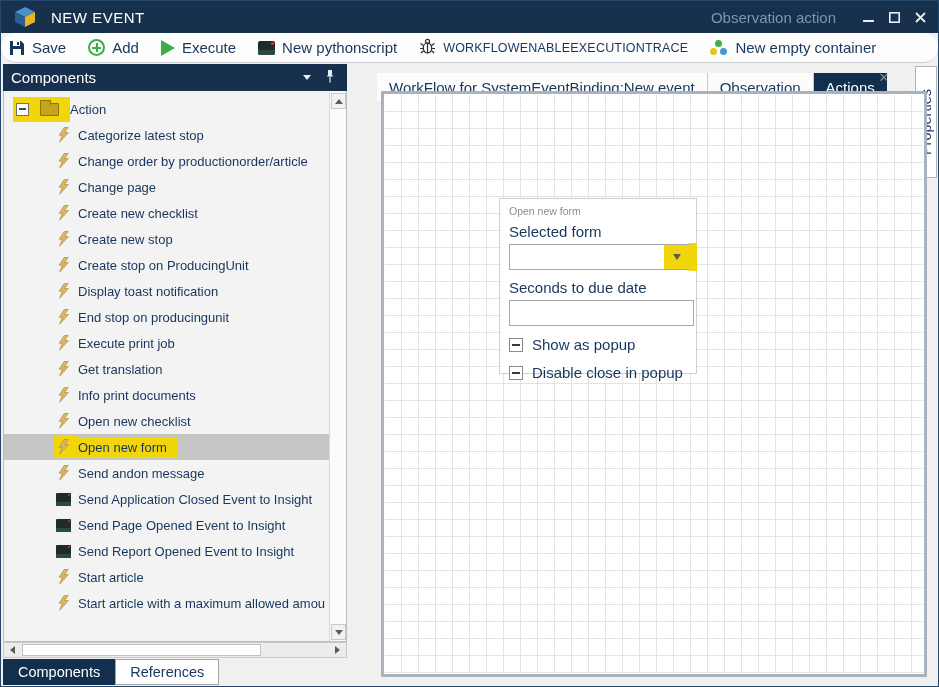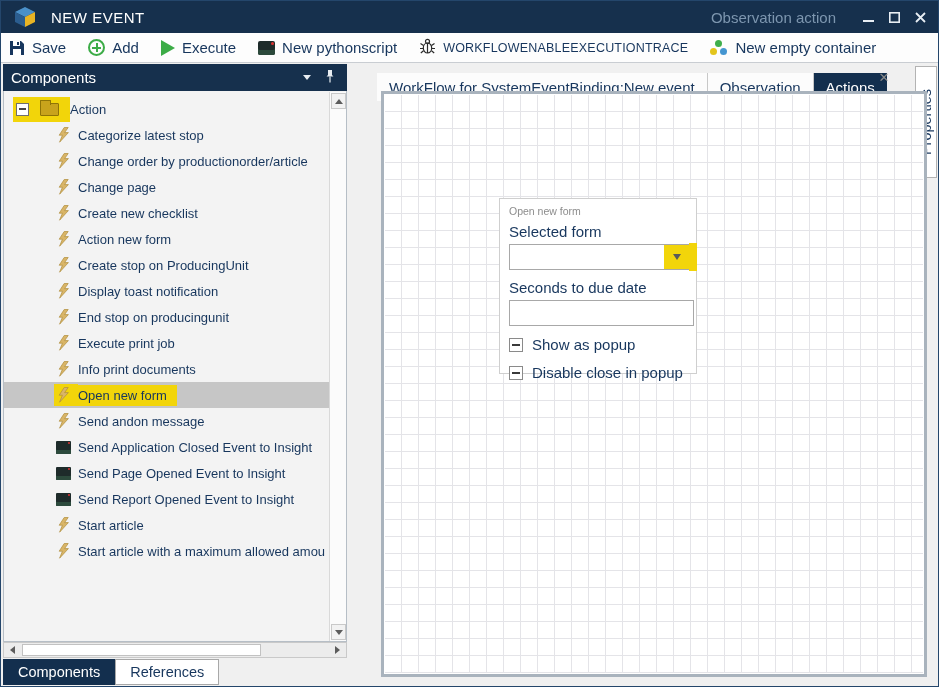--- a/index.html
+++ b/index.html
@@ -9,21 +9,21 @@
 
   
   .titlebar { position:absolute; left:0; top:0; width:100%; height:32px; background:#16304d; display:flex; align-items:center; }
   .app-logo { width:24px; height:24px; margin-left:12px; position:relative; }
   .title-text { color:#ffffff; font-size:15px; letter-spacing:.5px; margin-left:14px; font-weight:400; }
   .title-sub { color:#7d96af; font-size:15px; margin-left:auto; margin-right:26px; }
   .win-btns { display:flex; gap:14px; margin-right:12px; align-items:center; }
   .win-btn { width:12px; height:12px; display:inline-flex; align-items:center; justify-content:center; cursor:pointer; }
 
   
-  .toolbar { position:absolute; left:0; top:32px; width:100%; height:30px; background:#fdfdfd; border-bottom:1px solid #c9cdd2; display:flex; align-items:center; padding-left:8px; gap:22px; }
+  .toolbar { position:absolute; left:0; top:32px; width:100%; height:30px; background:#fdfdfd; border-bottom:1px solid #c9cdd2; display:flex; align-items:center; padding-left:8px; gap:22px;border-radius:15px; }
   .tb-item { display:inline-flex; align-items:center; gap:7px; cursor:pointer; color:#17365d; white-space:nowrap; }
   .tb-item .lbl { font-size:15px; }
   .tb-item.small .lbl { font-size:12.5px; letter-spacing:.2px; }
 
   .icon-save { width:16px; height:16px; }
   .icon-add { width:17px; height:17px; border:2px solid #3cac47; border-radius:50%; position:relative; }
   .icon-add::before, .icon-add::after { content:""; position:absolute; background:#3cac47; }
   .icon-add::before { left:50%; top:2px; bottom:2px; width:2px; margin-left:-1px; }
   .icon-add::after { top:50%; left:2px; right:2px; height:2px; margin-top:-1px; }
   .icon-play { width:0; height:0; border-left:14px solid #3cac47; border-top:8px solid transparent; border-bottom:8px solid transparent; }
@@ -275,21 +275,21 @@
           <span class="lead">
 
             <span class="tree-iconwrap">
               <span class="tree-icon">
                 <svg width="15" height="16" viewBox="0 0 15 16">
                   <path d="M8.2 0.5 L3.2 8.2 L6.4 8.2 L3.6 15.2 L12.4 5.6 L8.6 5.6 L12.2 0.5 Z" fill="#d9b567" stroke="#af8c3a" stroke-width="0.7"></path>
                 </svg>
               </span>
             </span>
           </span>
-          <span class="tree-label">Action new form</span>
+          <span class="tree-label">Create new stop</span>
         </div>
 
         <div class="tree-row ic-bolt indent-1">
           <span class="lead">
 
             <span class="tree-iconwrap">
               <span class="tree-icon">
                 <svg width="15" height="16" viewBox="0 0 15 16">
                   <path d="M8.2 0.5 L3.2 8.2 L6.4 8.2 L3.6 15.2 L12.4 5.6 L8.6 5.6 L12.2 0.5 Z" fill="#d9b567" stroke="#af8c3a" stroke-width="0.7"></path>
                 </svg>
@@ -334,35 +334,61 @@
               <span class="tree-icon">
                 <svg width="15" height="16" viewBox="0 0 15 16">
                   <path d="M8.2 0.5 L3.2 8.2 L6.4 8.2 L3.6 15.2 L12.4 5.6 L8.6 5.6 L12.2 0.5 Z" fill="#d9b567" stroke="#af8c3a" stroke-width="0.7"></path>
                 </svg>
               </span>
             </span>
           </span>
           <span class="tree-label">Execute print job</span>
         </div>
 
+        <div class="tree-row ic-bolt indent-1">
+          <span class="lead">
+
+            <span class="tree-iconwrap">
+              <span class="tree-icon">
+                <svg width="15" height="16" viewBox="0 0 15 16">
+                  <path d="M8.2 0.5 L3.2 8.2 L6.4 8.2 L3.6 15.2 L12.4 5.6 L8.6 5.6 L12.2 0.5 Z" fill="#d9b567" stroke="#af8c3a" stroke-width="0.7"></path>
+                </svg>
+              </span>
+            </span>
+          </span>
+          <span class="tree-label">Get translation</span>
+        </div>
 
         <div class="tree-row ic-bolt indent-1">
           <span class="lead">
 
             <span class="tree-iconwrap">
               <span class="tree-icon">
                 <svg width="15" height="16" viewBox="0 0 15 16">
                   <path d="M8.2 0.5 L3.2 8.2 L6.4 8.2 L3.6 15.2 L12.4 5.6 L8.6 5.6 L12.2 0.5 Z" fill="#d9b567" stroke="#af8c3a" stroke-width="0.7"></path>
                 </svg>
               </span>
             </span>
           </span>
           <span class="tree-label">Info print documents</span>
         </div>
 
+        <div class="tree-row ic-bolt indent-1">
+          <span class="lead">
+
+            <span class="tree-iconwrap">
+              <span class="tree-icon">
+                <svg width="15" height="16" viewBox="0 0 15 16">
+                  <path d="M8.2 0.5 L3.2 8.2 L6.4 8.2 L3.6 15.2 L12.4 5.6 L8.6 5.6 L12.2 0.5 Z" fill="#d9b567" stroke="#af8c3a" stroke-width="0.7"></path>
+                </svg>
+              </span>
+            </span>
+          </span>
+          <span class="tree-label">Open new checklist</span>
+        </div>
 
         <div class="tree-row ic-bolt indent-1 selected hl-label">
           <span class="lead">
 
             <span class="tree-iconwrap">
               <span class="tree-icon">
                 <svg width="15" height="16" viewBox="0 0 15 16">
                   <path d="M8.2 0.5 L3.2 8.2 L6.4 8.2 L3.6 15.2 L12.4 5.6 L8.6 5.6 L12.2 0.5 Z" fill="#d9b567" stroke="#af8c3a" stroke-width="0.7"></path>
                 </svg>
               </span>

